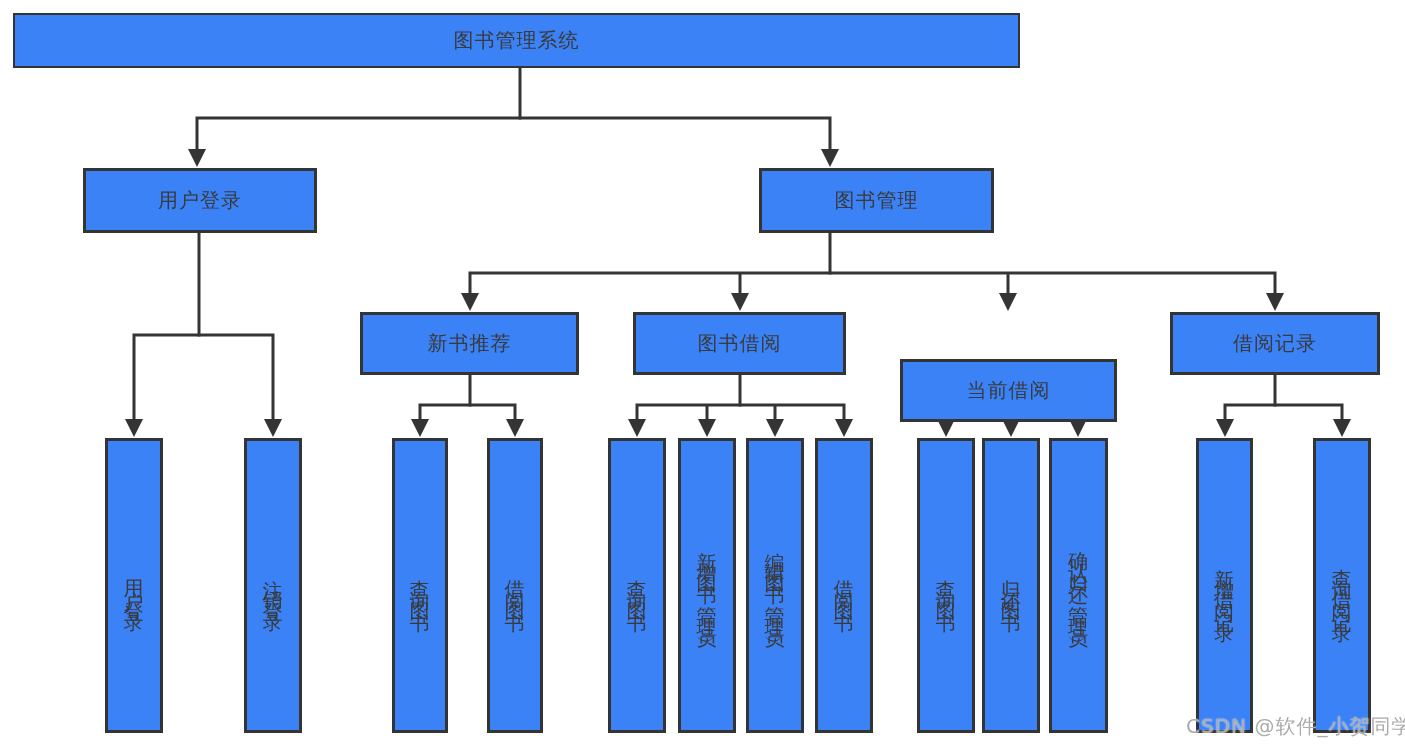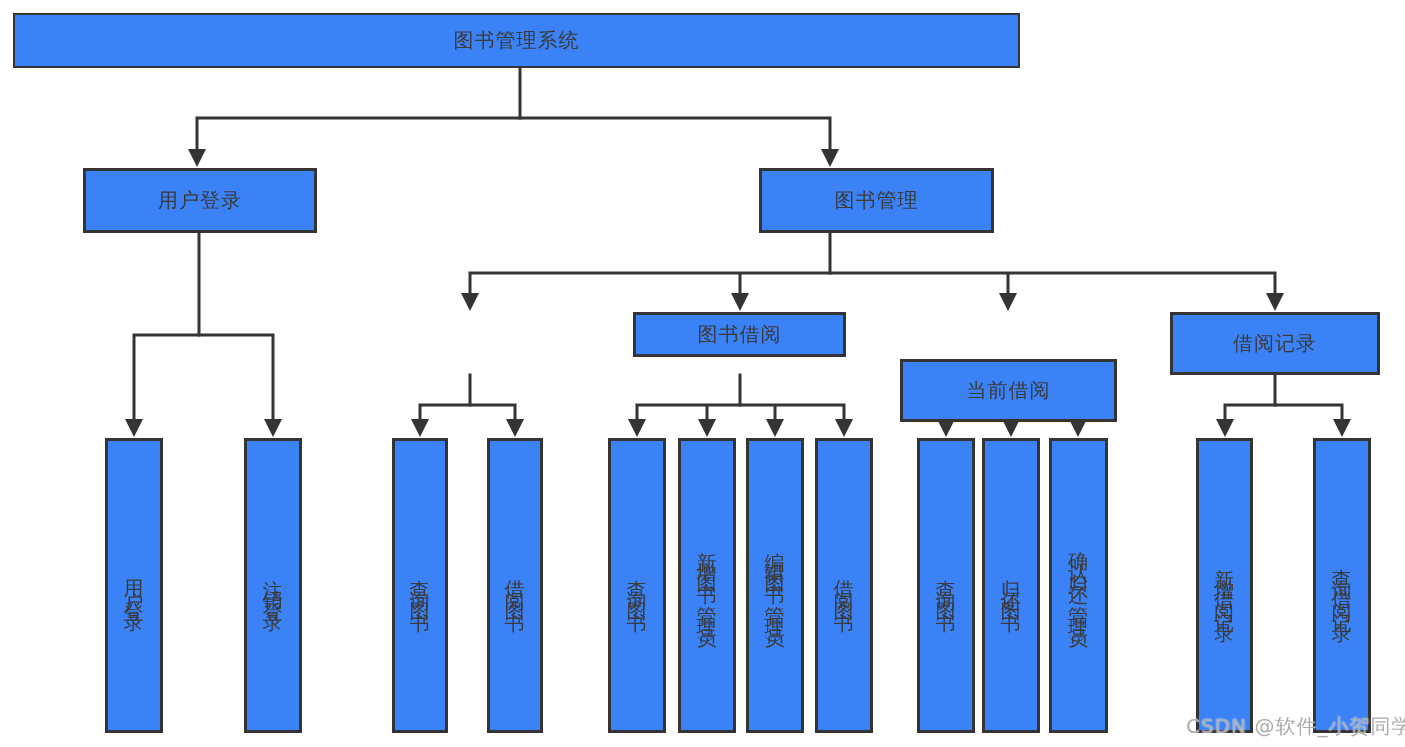--- a/index.html
+++ b/index.html
@@ -103,21 +103,24 @@
     <span>图书管理系统</span>
   </div>
 
   <div class="box" style="left:83px; top:168px; width:234px; height:65px;">
     <span>用户登录</span>
   </div>
   <div class="box" style="left:712px; top:168px; width:235px; height:65px;margin-left:47px;">
     <span>图书管理</span>
   </div>
 
-  <div class="box" style="left:633px; top:312px; width:213px; height:45px;">
+  <div class="box" style="left:360px; top:312px; width:219px; height:63px;">
+    <span>新书推荐</span>
+  </div>
+  <div class="box" style="left:633px; top:312px; width:213px; height:63px;">
     <span>图书借阅</span>
   </div>
   <div class="box" style="left:900px; top:312px; width:217px; height:63px;margin-top:47px;">
     <span>当前借阅</span>
   </div>
   <div class="box" style="left:1170px; top:312px; width:210px; height:63px;">
     <span>借阅记录</span>
   </div>
 
   <div class="box leaf" style="left:105px; top:438px; width:58px; height:295px;">

